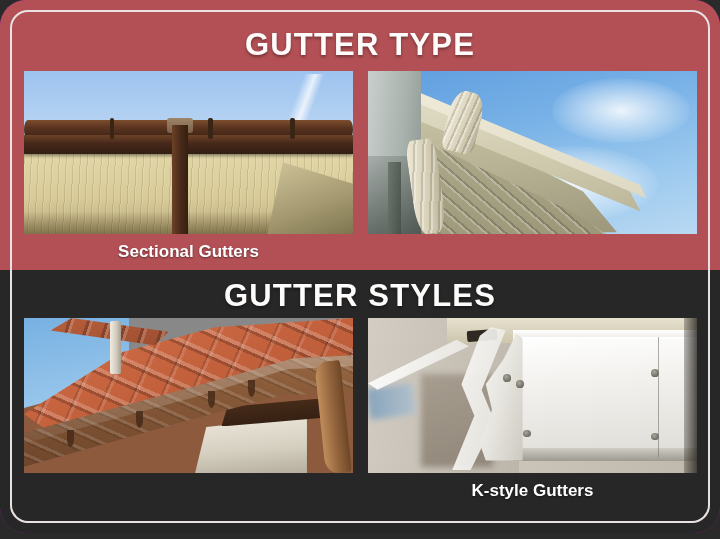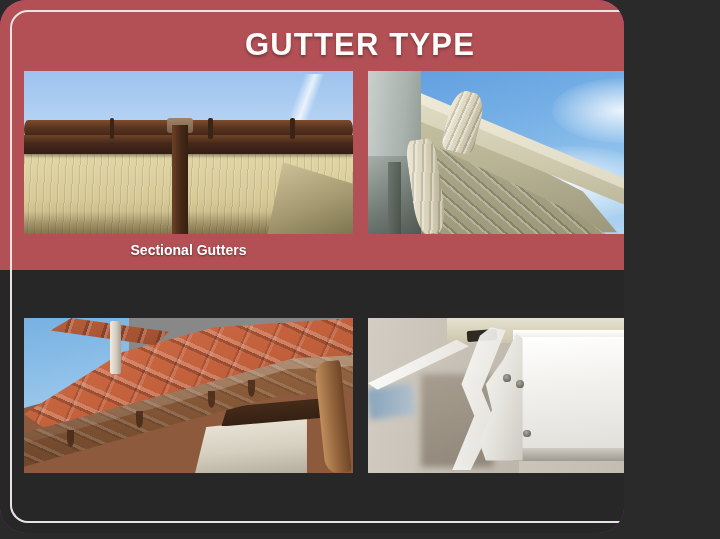--- a/index.html
+++ b/index.html
@@ -14,21 +14,21 @@
   body {
     background: #2a2a2a;
     position: relative;
   }
 
   
   #infographic {
     position: absolute;
     left: 0;
     top: 0;
-    width: 624px;
+    width: 720px;
     height: 533px;
     border-radius: 26px;
     overflow: hidden;
     background: #a21caf;
   }
 
   
   .section-red {
     position: absolute;
     left: 0;
@@ -88,21 +88,21 @@
 
   #tile-sectional { left: 24px;  top: 71px;  width: 329px; height: 163px; }
   #tile-seamless  { left: 368px; top: 71px;  width: 329px; height: 163px; }
   #tile-halfround { left: 24px;  top: 318px; width: 329px; height: 155px; }
   #tile-kstyle    { left: 368px; top: 318px; width: 329px; height: 155px; }
 
   
   .caption {
     position: absolute;
     text-align: center;
-    font-size: 14px;
+    font-size: 17px;
     font-weight: bold;
     color: #ffffff;
     z-index: 5;
     text-shadow: 0 1px 2px rgba(0,0,0,.45);
   }
   #cap-sectional { left: 24px;  top: 242px; width: 329px; }
   #cap-seamless  { left: 368px; top: 242px; width: 329px; }
   #cap-halfround { left: 24px;  top: 481px; width: 329px; }
   #cap-kstyle    { left: 368px; top: 481px; width: 329px; }
 
@@ -393,20 +393,21 @@
       <div class="p2-wall"></div>
       <div class="p2-wall-shadow"></div>
       <div class="p2-elbow"></div>
       <div class="p2-spout"></div>
       <div class="p2-post"></div>
     </div>
   </div>
 
   <div class="section-dark"></div>
 
+  <div class="band-title" id="title-gutter-styles">GUTTER STYLES</div>
 
   <div class="tile" id="tile-halfround">
     <div class="tile-img">
       <div class="p3-sky"></div>
       <div class="p3-bg" style="clip-path:polygon(0 58%,100% 0,100% 100%,0 100%)"></div>
       <div class="p3-tiles"></div>
       <div class="p3-ridge"></div>
       <div class="p3-pipe"></div>
       <div class="p3-wall"></div>
       <div class="p3-dark-eave"></div>
@@ -436,15 +437,16 @@
       <div class="p4-endcap"></div>
       <div class="p4-screw" style="left:41%; top:36%"></div>
       <div class="p4-screw" style="left:45%; top:40%"></div>
       <div class="p4-screw" style="left:47%; top:72%"></div>
       <div class="p4-screw" style="left:86%; top:33%"></div>
       <div class="p4-screw" style="left:86%; top:74%"></div>
       <div class="p4-seam"></div>
       <div class="p4-right-dark"></div>
     </div>
   </div>
+  <div class="caption" id="cap-kstyle">K-style Gutters</div>
 
   <div class="inner-stroke"></div>
 </div>
 
 </body></html>

